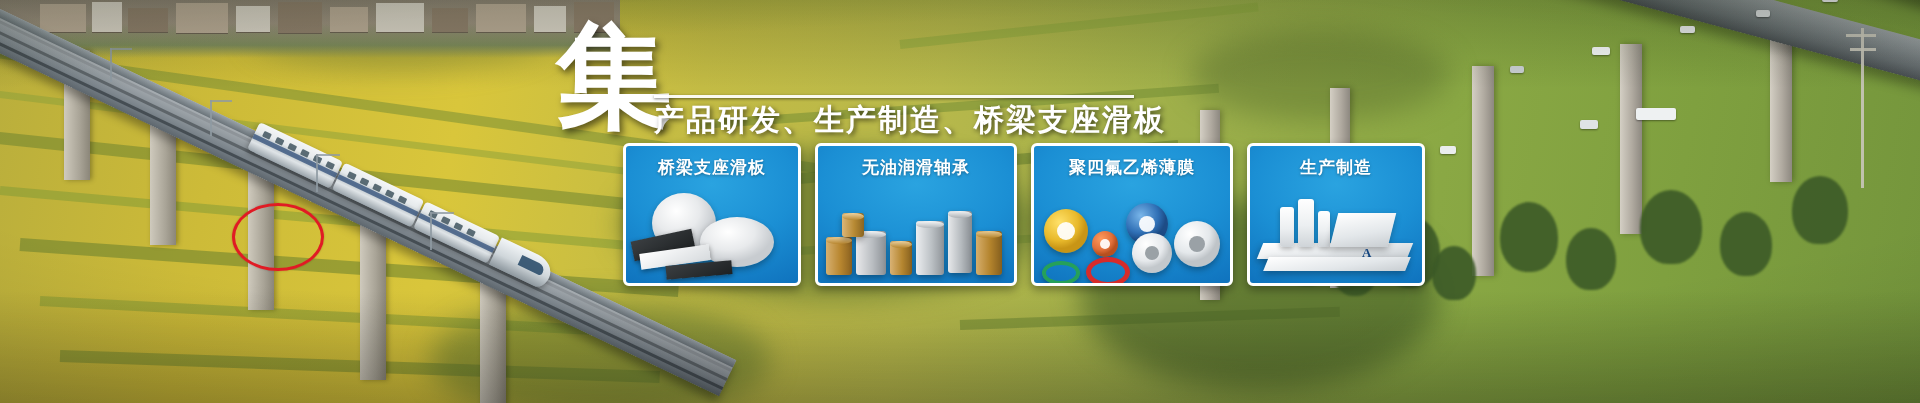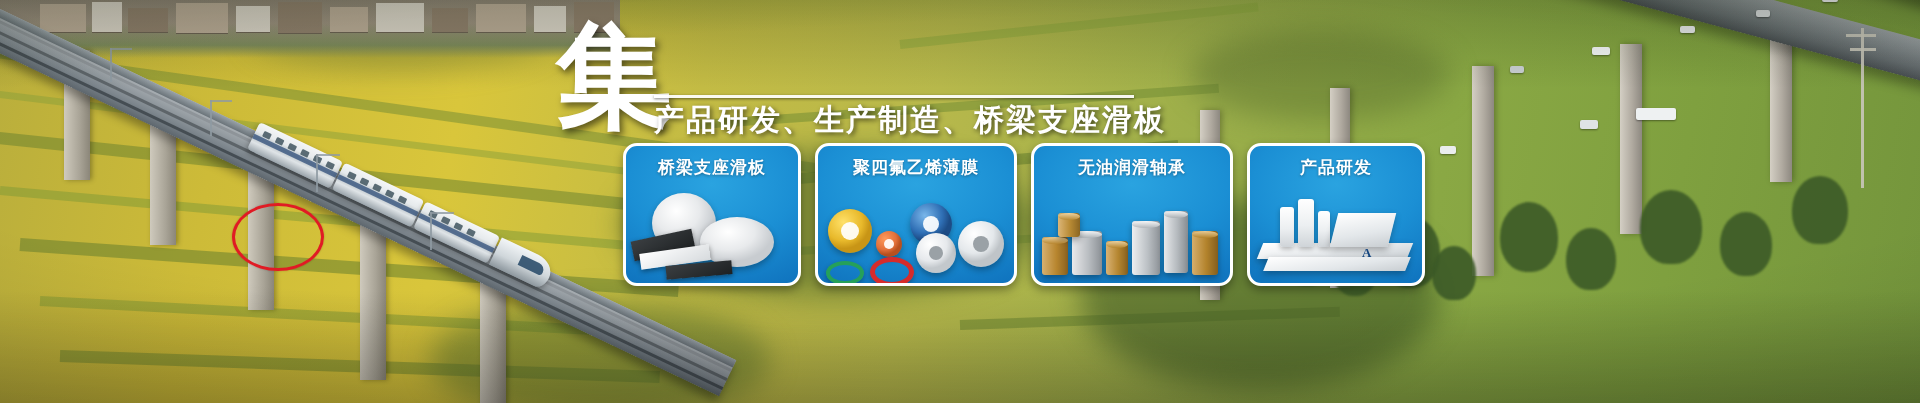--- a/index.html
+++ b/index.html
@@ -153,21 +153,21 @@
   .cn{
     position:absolute;left:98px;top:85px;
     font-size:30px;line-height:38px;font-weight:bold;color:#ffffff;
     font-family:"DejaVu Sans","Liberation Sans",sans-serif;
     letter-spacing:2px;text-shadow:2px 2px 5px rgba(0,0,0,.6);white-space:nowrap;
   }
 
   
   .cards{position:absolute;left:623px;top:143px;display:flex;gap:14px;}
   .card{
-    position:relative;width:172px;height:137px;border-radius:14px;overflow:hidden;
+    position:relative;width:172px;height:137px;border-radius:6px;overflow:hidden;
     border:3px solid #ffffff;
     background:radial-gradient(120% 110% at 50% 28%, #2aa3e0 0%, #1b8fd4 40%, #0f72bd 78%, #0b63ad 100%);
     box-shadow:0 4px 10px rgba(0,0,0,.35);
   }
   .card.wide{width:196px;}
   .card-title{
     position:absolute;left:0;right:0;top:10px;text-align:center;
     font-size:17px;line-height:22px;font-weight:bold;color:#ffffff;
     font-family:"DejaVu Sans","Liberation Sans",sans-serif;letter-spacing:1px;
     text-shadow:0 1px 3px rgba(0,0,0,.35);
@@ -354,20 +354,47 @@
       <div class="card-art">
         <div class="disc" style="left:26px;top:6px;width:64px;height:60px;"></div>
         <div class="disc" style="left:74px;top:30px;width:74px;height:50px;"></div>
         <div class="plate" style="left:6px;top:48px;width:62px;height:20px;transform:rotate(-12deg);"></div>
         <div class="plate wht" style="left:14px;top:62px;width:70px;height:16px;transform:rotate(-8deg);"></div>
         <div class="plate" style="left:40px;top:76px;width:66px;height:14px;transform:rotate(-5deg);"></div>
       </div>
     </div>
 
     <div class="card wide">
+      <div class="card-title">无油润滑轴承</div>
+      <div class="card-art">
+        <div class="bush" style="left:8px;top:50px;width:26px;height:38px;background:linear-gradient(90deg,#d7b070,#b8862f 55%,#8a6120);">
+          <div class="top" style="background:linear-gradient(180deg,#e8cd9a,#b8862f);"></div>
+        </div>
+        <div class="bush" style="left:38px;top:44px;width:30px;height:44px;background:linear-gradient(90deg,#e9e9eb,#b9bdc1 55%,#8b9095);">
+          <div class="top" style="background:linear-gradient(180deg,#f4f5f6,#aeb3b7);"></div>
+        </div>
+        <div class="bush" style="left:72px;top:54px;width:22px;height:34px;background:linear-gradient(90deg,#d9b274,#b58630 55%,#86601f);">
+          <div class="top" style="background:linear-gradient(180deg,#ead0a0,#b58630);"></div>
+        </div>
+        <div class="bush" style="left:98px;top:34px;width:28px;height:54px;background:linear-gradient(90deg,#eceef0,#bcc1c5 55%,#8e9398);">
+          <div class="top" style="background:linear-gradient(180deg,#f6f7f8,#b2b7bb);"></div>
+        </div>
+        <div class="bush" style="left:130px;top:24px;width:24px;height:62px;background:linear-gradient(90deg,#e7e9eb,#b5babe 55%,#878c91);">
+          <div class="top" style="background:linear-gradient(180deg,#f2f3f4,#abb0b4);"></div>
+        </div>
+        <div class="bush" style="left:158px;top:44px;width:26px;height:44px;background:linear-gradient(90deg,#d6ae6c,#b3832c 55%,#845e1e);">
+          <div class="top" style="background:linear-gradient(180deg,#e7cb96,#b3832c);"></div>
+        </div>
+        <div class="bush" style="left:24px;top:26px;width:22px;height:24px;background:linear-gradient(90deg,#dcb678,#b88a34 55%,#8a6522);">
+          <div class="top" style="background:linear-gradient(180deg,#edd3a3,#b88a34);"></div>
+        </div>
+      </div>
+    </div>
+
+    <div class="card wide">
       <div class="card-title">聚四氟乙烯薄膜</div>
       <div class="card-art">
         <div class="roll" style="left:10px;top:22px;width:44px;height:44px;background:radial-gradient(60% 60% at 35% 30%,#ffe169,#e8b92b 70%,#c89516 100%);">
           <div class="hole" style="width:18px;height:18px;"></div>
         </div>
         <div class="roll" style="left:58px;top:44px;width:26px;height:26px;background:radial-gradient(60% 60% at 35% 30%,#ff9a5c,#e2703a 70%,#b8501f 100%);">
           <div class="hole" style="width:10px;height:10px;"></div>
         </div>
         <div class="ring" style="left:52px;top:70px;width:34px;height:20px;border:5px solid #d62b2b;background:transparent;"></div>
         <div class="roll" style="left:92px;top:16px;width:42px;height:42px;background:radial-gradient(60% 60% at 35% 30%,#79b6ea,#2f6fb5 70%,#1d4c86 100%);">
@@ -376,49 +403,22 @@
         <div class="roll" style="left:98px;top:46px;width:40px;height:40px;background:radial-gradient(60% 60% at 35% 28%,#ffffff,#e6e9ec 70%,#c3c8cc 100%);">
           <div class="hole" style="width:14px;height:14px;background:#9aa1a6;"></div>
         </div>
         <div class="roll" style="left:140px;top:34px;width:46px;height:46px;background:radial-gradient(60% 60% at 35% 28%,#ffffff,#e4e8eb 70%,#bfc4c8 100%);">
           <div class="hole" style="width:16px;height:16px;background:#9aa1a6;"></div>
         </div>
         <div class="ring" style="left:8px;top:74px;width:30px;height:16px;border:4px solid #25a05a;background:transparent;"></div>
       </div>
     </div>
 
-    <div class="card wide">
-      <div class="card-title">无油润滑轴承</div>
-      <div class="card-art">
-        <div class="bush" style="left:8px;top:50px;width:26px;height:38px;background:linear-gradient(90deg,#d7b070,#b8862f 55%,#8a6120);">
-          <div class="top" style="background:linear-gradient(180deg,#e8cd9a,#b8862f);"></div>
-        </div>
-        <div class="bush" style="left:38px;top:44px;width:30px;height:44px;background:linear-gradient(90deg,#e9e9eb,#b9bdc1 55%,#8b9095);">
-          <div class="top" style="background:linear-gradient(180deg,#f4f5f6,#aeb3b7);"></div>
-        </div>
-        <div class="bush" style="left:72px;top:54px;width:22px;height:34px;background:linear-gradient(90deg,#d9b274,#b58630 55%,#86601f);">
-          <div class="top" style="background:linear-gradient(180deg,#ead0a0,#b58630);"></div>
-        </div>
-        <div class="bush" style="left:98px;top:34px;width:28px;height:54px;background:linear-gradient(90deg,#eceef0,#bcc1c5 55%,#8e9398);">
-          <div class="top" style="background:linear-gradient(180deg,#f6f7f8,#b2b7bb);"></div>
-        </div>
-        <div class="bush" style="left:130px;top:24px;width:24px;height:62px;background:linear-gradient(90deg,#e7e9eb,#b5babe 55%,#878c91);">
-          <div class="top" style="background:linear-gradient(180deg,#f2f3f4,#abb0b4);"></div>
-        </div>
-        <div class="bush" style="left:158px;top:44px;width:26px;height:44px;background:linear-gradient(90deg,#d6ae6c,#b3832c 55%,#845e1e);">
-          <div class="top" style="background:linear-gradient(180deg,#e7cb96,#b3832c);"></div>
-        </div>
-        <div class="bush" style="left:24px;top:26px;width:22px;height:24px;background:linear-gradient(90deg,#dcb678,#b88a34 55%,#8a6522);">
-          <div class="top" style="background:linear-gradient(180deg,#edd3a3,#b88a34);"></div>
-        </div>
-      </div>
-    </div>
-
     <div class="card">
-      <div class="card-title">产品研发</div>
+      <div class="card-title">生产制造</div>
       <div class="card-art">
         <div class="sheet" style="left:10px;top:56px;width:150px;height:16px;transform:skewX(-22deg);"></div>
         <div class="sheet" style="left:16px;top:70px;width:142px;height:14px;transform:skewX(-22deg);"></div>
         <div class="rod" style="left:30px;top:20px;width:14px;height:40px;"></div>
         <div class="rod" style="left:48px;top:12px;width:16px;height:48px;"></div>
         <div class="rod" style="left:68px;top:24px;width:12px;height:36px;"></div>
         <div class="sheet" style="left:84px;top:26px;width:58px;height:34px;transform:skewX(-14deg);"></div>
         <div class="mark" style="left:112px;top:58px;">A</div>
       </div>
     </div>

